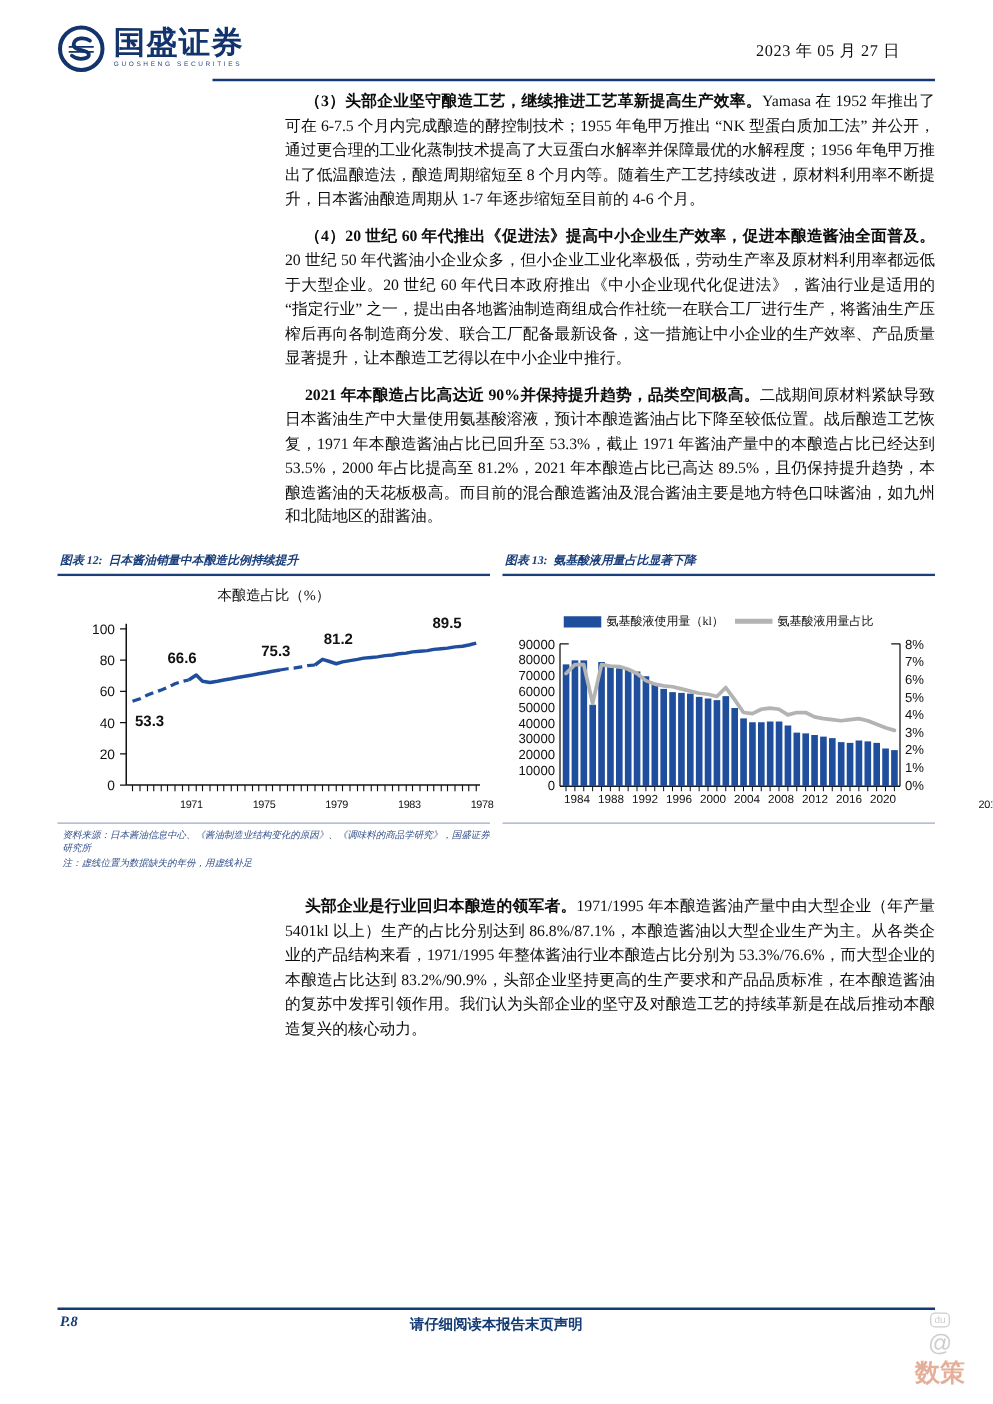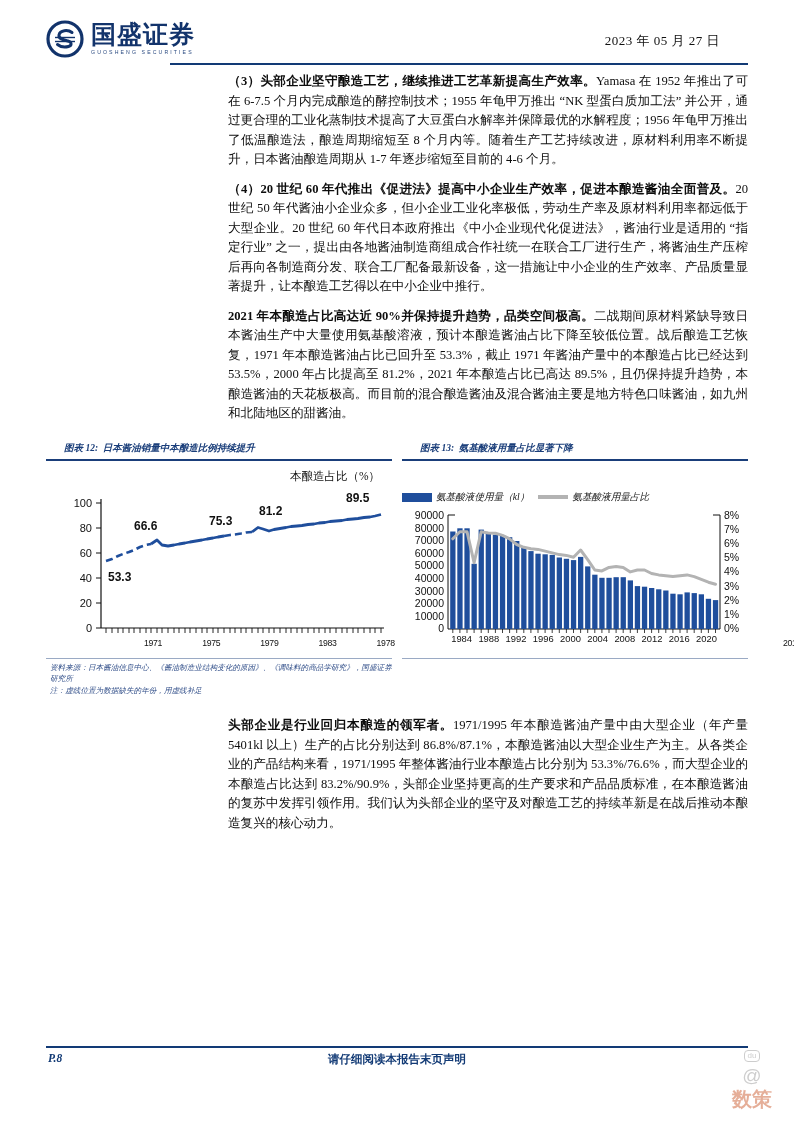--- a/index.html
+++ b/index.html
@@ -82,20 +82,21 @@
     margin: 0 0 10px 0;
     font-family: "Liberation Serif", "DejaVu Serif", serif;
     font-size: 12.6px;
     line-height: 19.5px;
     text-align: justify;
     text-indent: 0;
     color: #0d0d0d;
   }
   p.para .lead {
     font-weight: bold;
+    margin-left: 16px;
   }
 
   
   .charts {
     position: absolute;
     left: 46px; top: 440px;
     width: 702px;
     display: flex;
     gap: 10px;
   }
@@ -104,21 +105,20 @@
     position: relative;
   }
   .chart-title {
     font-family: "Liberation Serif", serif;
     font-style: italic;
     font-size: 9.5px;
     font-weight: bold;
     color: #1a3e7a;
     padding: 2px 0 4px 2px;
     white-space: nowrap;
-    margin-left: 16px;
   }
   .chart-rule {
     height: 1.6px;
     background: #1a3e7a;
     width: 100%;
   }
   .chart-body {
     height: 195px;
     position: relative;
     background: #fff;
@@ -142,22 +142,22 @@
     font-style: italic;
     font-size: 7.6px;
     color: #33508a;
     line-height: 11.5px;
     padding: 0 0 0 4px;
   }
 
   
   .c12-title {
     position: absolute;
-    left: 0; right: 12px; top: 8px;
-    text-align: right;
+    left: 0; right: 0; top: 8px;
+    text-align: center;
     font-family: "Liberation Serif", serif;
     font-size: 11.5px;
     color: #111;
   }
   .c12-plot { position: absolute; left: 0; top: 24px; }
   .c12-xlabels {
     position: absolute;
     left: 58px; top: 177px;
     width: 278px;
     display: flex;
@@ -166,26 +166,26 @@
     color: #111;
     letter-spacing: -0.3px;
   }
   .c12-xlabels span { flex: 1 1 0; text-align: center; margin-left: 40px; }
 
   
   .c13-legend {
     position: absolute;
     left: 0; right: 0; top: 30px;
     display: flex;
+    justify-content: center;
     align-items: center;
     gap: 9px;
     font-family: "Liberation Serif", serif;
     font-size: 9.6px;
     color: #111;
-    font-style: italic;
   }
   .lg-swatch-bar {
     display: inline-block;
     width: 30px; height: 9px;
     background: #1f4e9c;
     vertical-align: middle;
   }
   .lg-swatch-line {
     display: inline-block;
     width: 30px; height: 3.5px;

